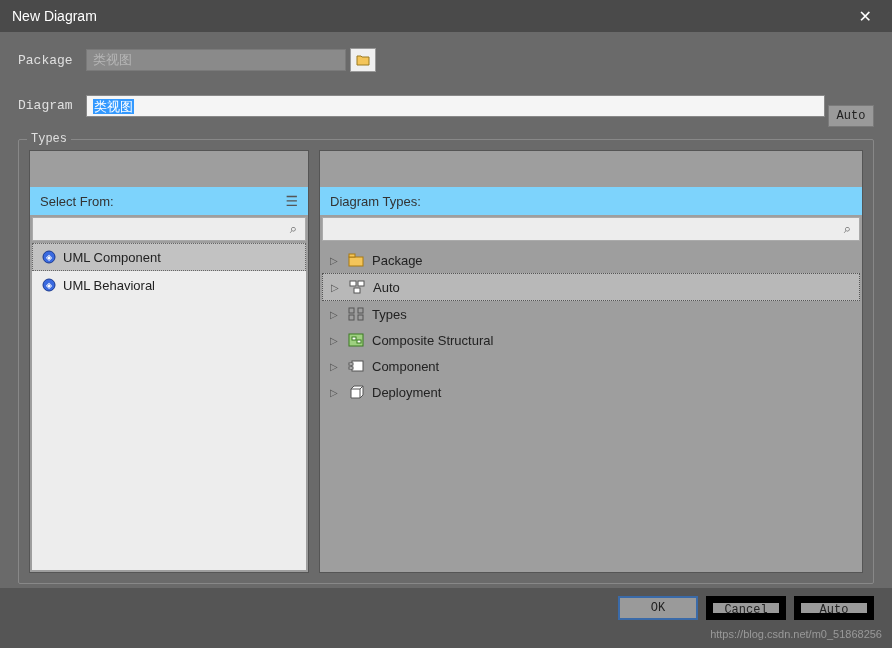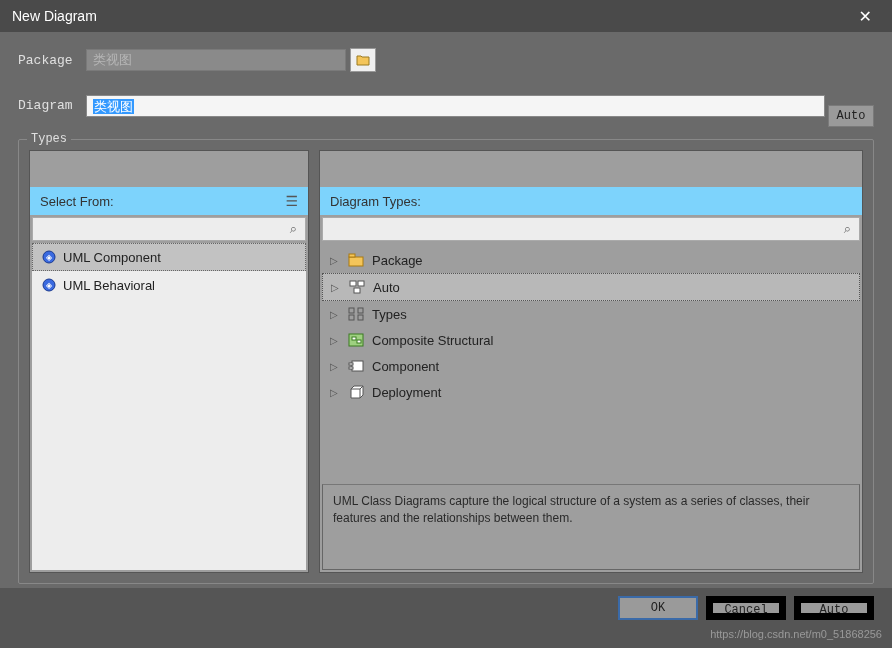--- a/index.html
+++ b/index.html
@@ -346,21 +346,20 @@
             <span class="expander">▷</span>
             <span class="tree-ic">
                 <svg width="16" height="14">
                   <path d="M3 4 L6 1 L15 1 L15 10 L12 13 L3 13 Z" fill="#fff" stroke="#555"></path>
                   <path d="M3 4 L12 4 L12 13 M12 4 L15 1" fill="none" stroke="#555"></path>
                 </svg>
               </span>
             <span>Deployment</span>
           </div>
         </div>
-        <div class="desc-box">UML Class Diagrams capture the logical structure of a system as a series of classes, their features and the relationships between them.</div>
       </div>
     </div>
   </div>
 
   <div class="footer">
     <button class="dlg-btn primary">OK</button>
     <button class="dlg-btn">Cancel</button>
     <button class="dlg-btn">Auto</button>
   </div>
 

